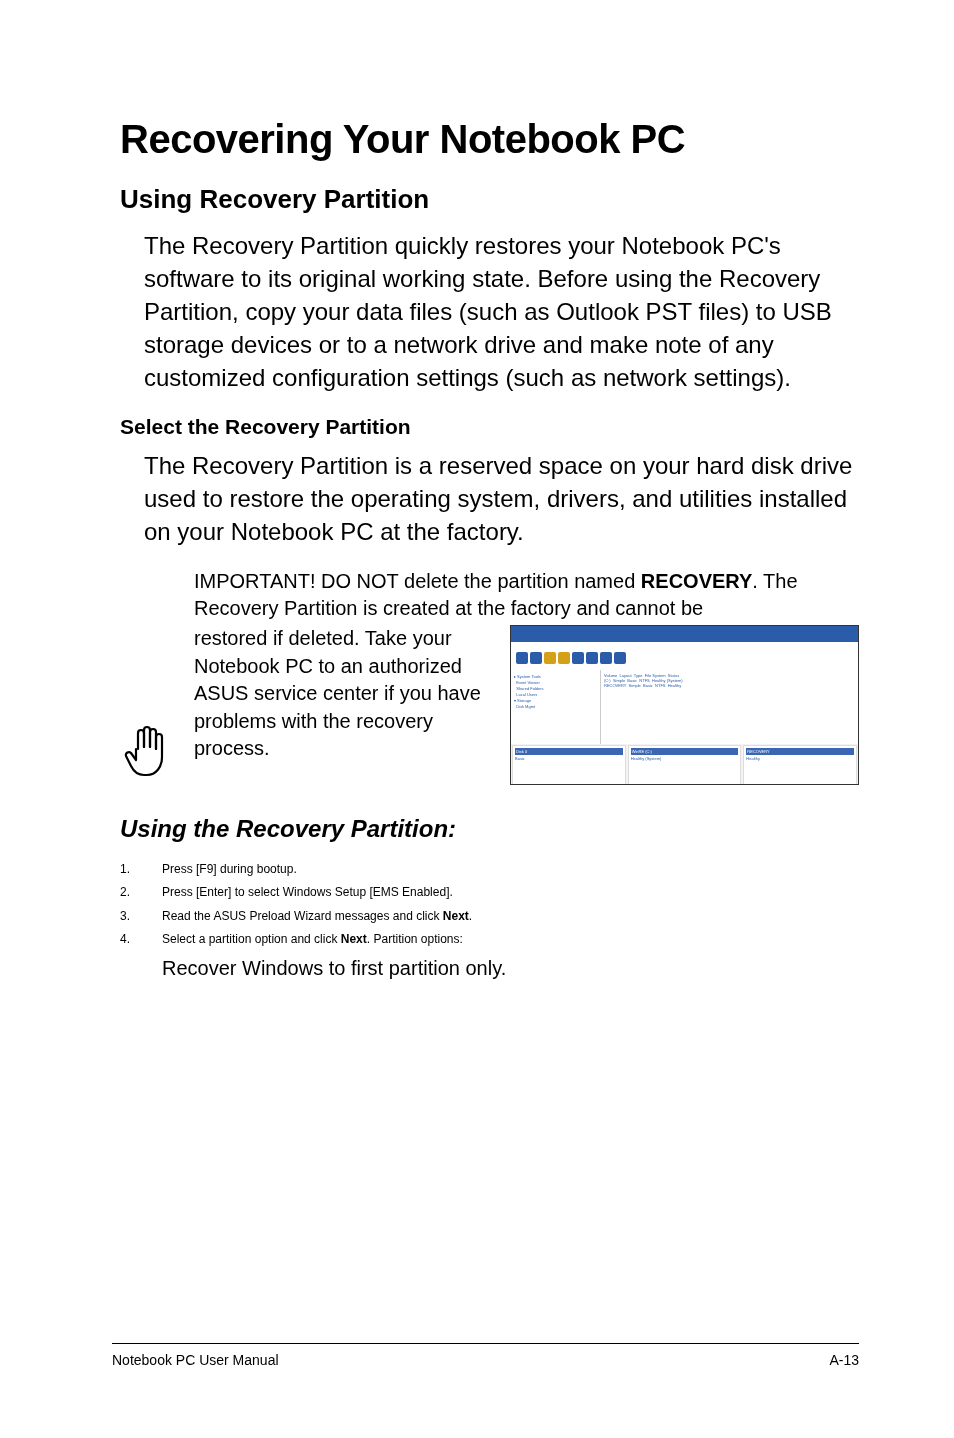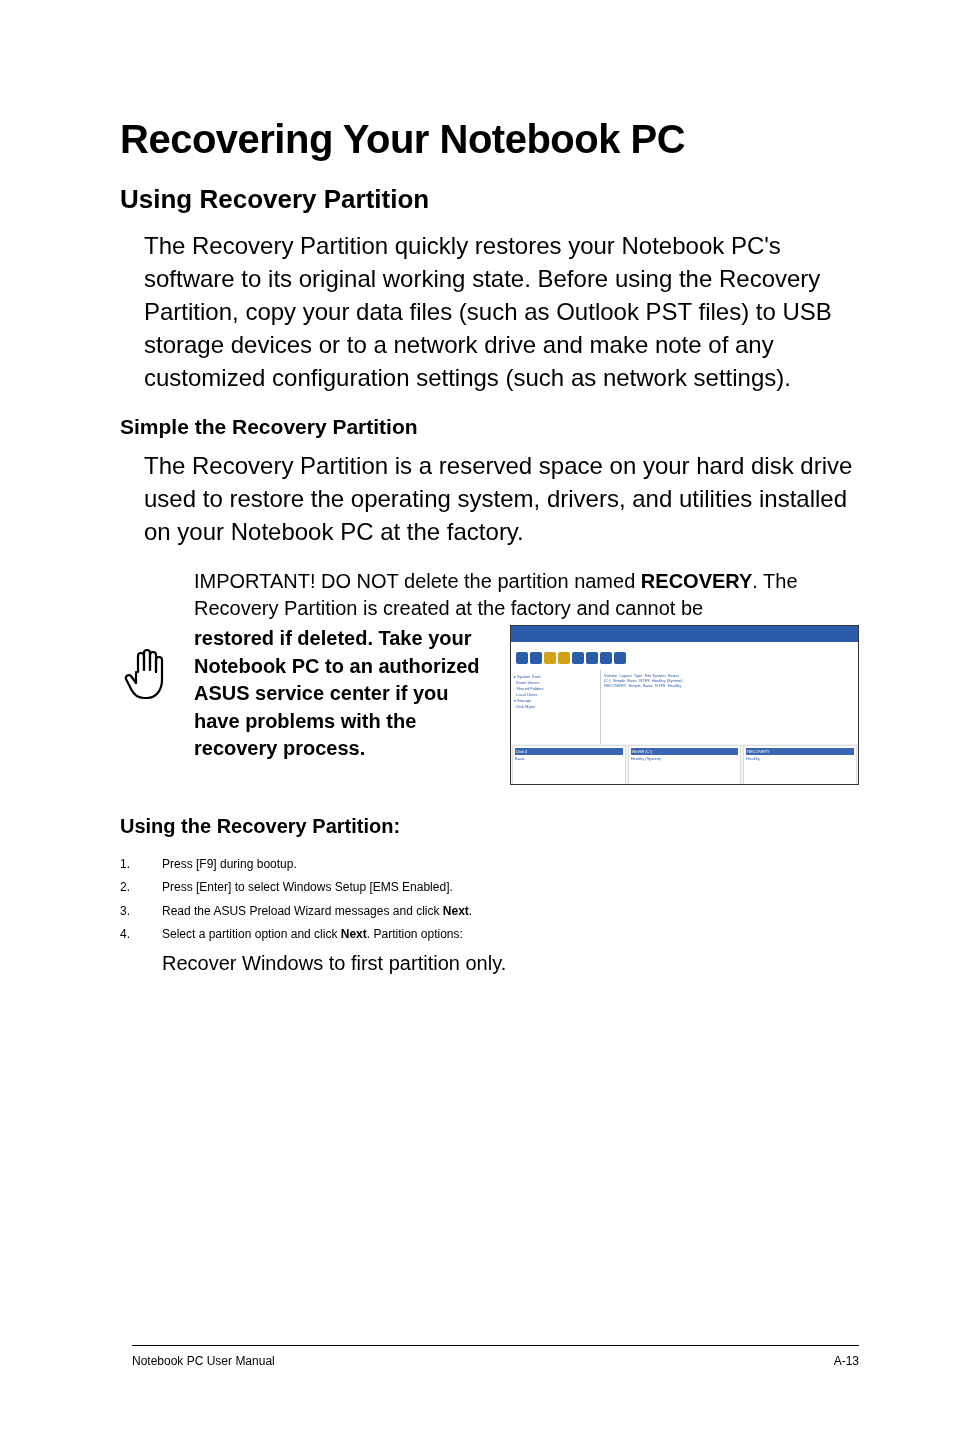--- a/index.html
+++ b/index.html
@@ -31,42 +31,41 @@
       margin-bottom:20px;
       margin-left:24px;
     }
     .sub-h {
       font-size:21px;
       font-weight:700;
       margin-bottom:10px;
     }
     .important-block {
       display:flex;
-      align-items:center;
+      align-items:flex-end;
       gap:22px;
       margin-top:14px;
       margin-bottom:30px;
     }
     .important-text-wrap {
       flex:1;
     }
     .imp-line {
       font-size:20px;
       line-height:1.38;
     }
     .imp-after-wrap {
       display:flex;
       gap:16px;
       margin-top:2px;
     }
     .imp-after-text {
       flex:0 0 300px;
       font-size:20px;
       line-height:1.38;
-      font-weight:bold;
     }
     .screenshot-thumb {
       flex:1;
       border:1px solid #333;
       height:160px;
       background:#eef3f9;
       position:relative;
       overflow:hidden;
     }
     .screenshot-thumb .bar {
@@ -92,23 +91,24 @@
     .screenshot-thumb .tree div { color:#2a5caa;margin:1px 0; }
     .screenshot-thumb .listing { flex:1;padding:3px; color:#2a5caa; }
     .screenshot-thumb .bottom {
       height:42px;
       background:#f3f3f3;
       display:flex;
     }
     .screenshot-thumb .bottom > div { flex:1;border:1px solid #ddd;margin:1px;background:#fff;font-size:4px;color:#2a5caa;padding:2px; }
     .screenshot-thumb .bottom .bhdr { background:#3a66b3;color:#fff;padding:1px;margin-bottom:1px; }
     .use-h {
-      font-size:20px;
+      font-size:24px;
       font-weight:700;
       margin:24px 0 18px 0;
+      font-style:italic;
     }
     ol.steps {
       list-style:none;
       counter-reset:step;
     }
     ol.steps > li {
       counter-increment:step;
       font-size:12px;
       line-height:1.45;
       padding-left:42px;
@@ -123,44 +123,44 @@
     }
     .sub-block {
       padding-left:42px;
       font-size:20px;
       line-height:1.38;
       margin-bottom:10px;
     }
     .sub-block .title-line { font-weight:400; }
     .footer-line {
       position:absolute;
-      left:132px;
+      left:112px;
       right:95px;
       bottom:70px;
       border-top:1px solid #000;
       display:flex;
       justify-content:space-between;
       padding-top:8px;
-      font-size:12px;
+      font-size:14px;
     }
     .hand-icon {
       flex:0 0 52px;
     }
     .bold { font-weight:700; }
   </style>
 </head>
 <body>
 
 <div class="title">Recovering Your Notebook PC</div>
 
 <div class="section-h">Using Recovery Partition</div>
 
 <p class="body-p">The Recovery Partition quickly restores your Notebook PC's software to its original working state. Before using the Recovery Partition, copy your data files (such as Outlook PST files) to USB storage devices or to a network drive and make note of any customized configuration settings (such as network settings).</p>
 
-<div class="sub-h">Simple the Recovery Partition</div>
+<div class="sub-h">Select the Recovery Partition</div>
 
 <p class="body-p">The Recovery Partition is a reserved space on your hard disk drive used to restore the operating system, drivers, and utilities installed on your Notebook PC at the factory.</p>
 
 <div class="important-block">
   <div class="hand-icon">
     <svg viewBox="0 0 52 60" width="52" height="60">
       <g fill="none" stroke="#000" stroke-width="2.2" stroke-linecap="round" stroke-linejoin="round">
         <path d="M18 28 V12 a3 3 0 0 1 6 0 V26"></path>
         <path d="M24 26 V9 a3 3 0 0 1 6 0 V26"></path>
         <path d="M30 26 V11 a3 3 0 0 1 6 0 V28"></path>

